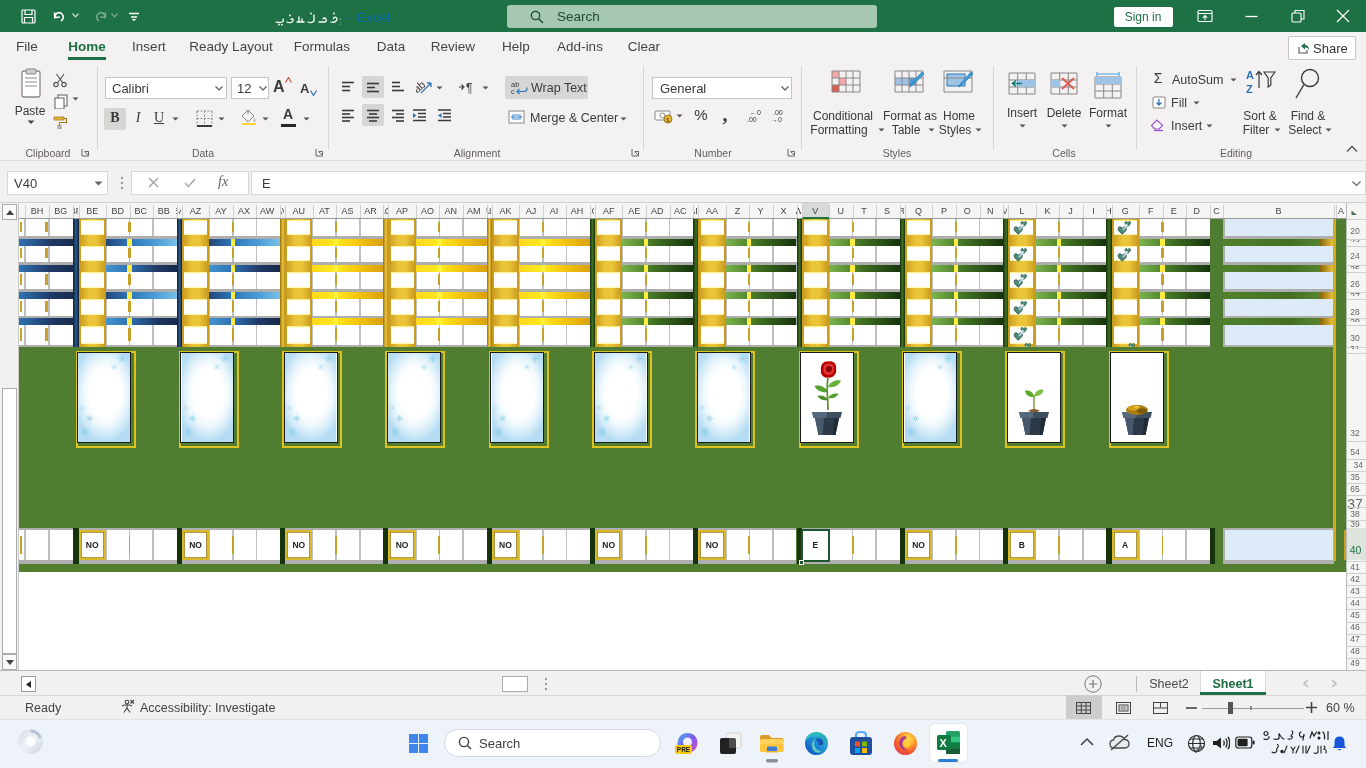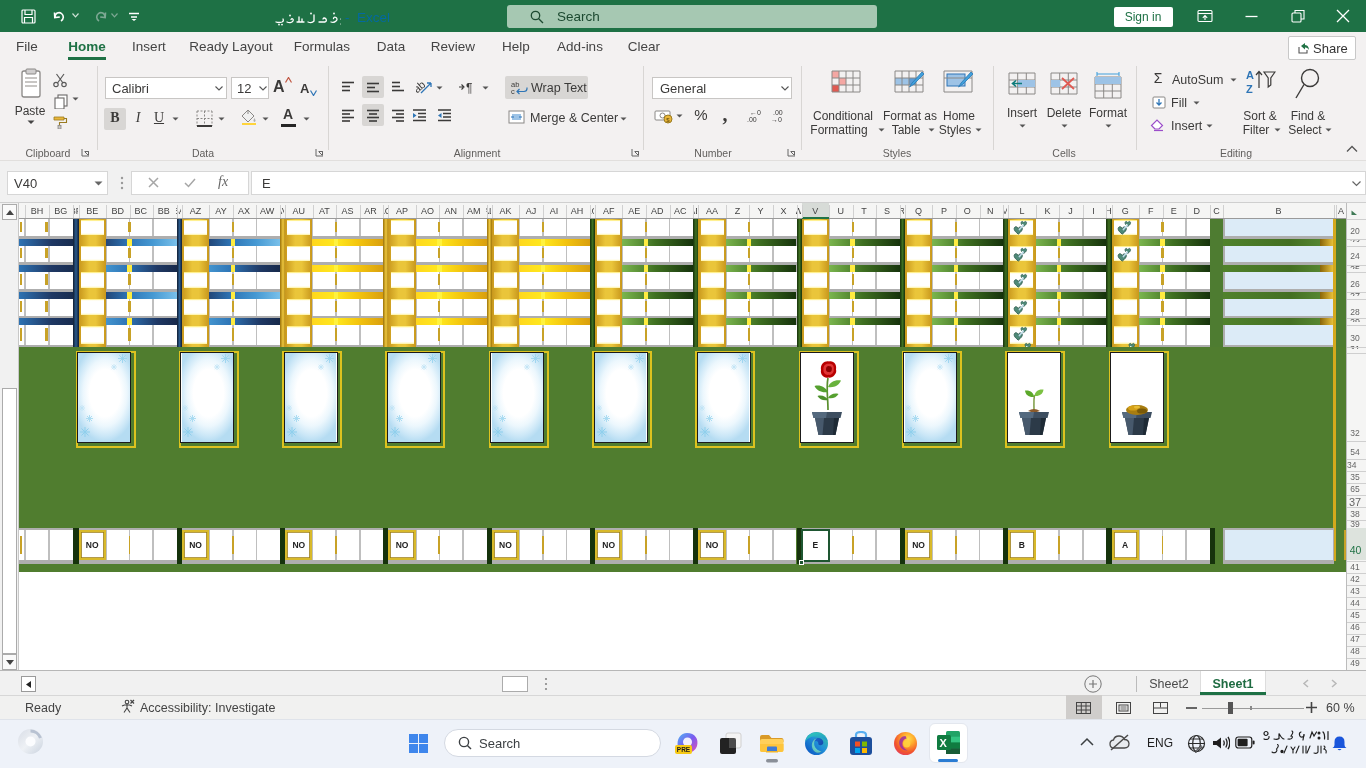--- a/index.html
+++ b/index.html
@@ -1512,24 +1512,24 @@
 <div style="position:absolute;left:1223px;top:205px;width:1px;height:13px;background:#d0d0d0;"></div>
 <div style="position:absolute;left:1334px;top:205px;width:1px;height:13px;background:#d0d0d0;"></div>
 <div style="position:absolute;left:1336.2px;top:205px;width:1px;height:13px;background:#d0d0d0;"></div>
 <div style="position:absolute;left:1347px;top:226px;width:16px;text-align:center;font-size:8.5px;color:#666;white-space:nowrap">20</div>
 <div style="position:absolute;left:1347px;top:251px;width:16px;text-align:center;font-size:8.5px;color:#666;white-space:nowrap">24</div>
 <div style="position:absolute;left:1347px;top:279px;width:16px;text-align:center;font-size:8.5px;color:#666;white-space:nowrap">26</div>
 <div style="position:absolute;left:1347px;top:306.5px;width:16px;text-align:center;font-size:8.5px;color:#666;white-space:nowrap">28</div>
 <div style="position:absolute;left:1347px;top:332.5px;width:16px;text-align:center;font-size:8.5px;color:#666;white-space:nowrap">30</div>
 <div style="position:absolute;left:1347px;top:428px;width:16px;text-align:center;font-size:8.5px;color:#666;white-space:nowrap">32</div>
 <div style="position:absolute;left:1347px;top:447px;width:16px;text-align:center;font-size:8.5px;color:#666;white-space:nowrap">54</div>
-<div style="position:absolute;left:1347px;top:460px;width:16px;text-align:left;font-size:8.5px;color:#666;white-space:nowrap">34</div>
+<div style="position:absolute;left:1347px;top:460px;width:16px;text-align:right;font-size:8.5px;color:#666;white-space:nowrap">34</div>
 <div style="position:absolute;left:1347px;top:472px;width:16px;text-align:center;font-size:8.5px;color:#666;white-space:nowrap">35</div>
 <div style="position:absolute;left:1347px;top:484px;width:16px;text-align:center;font-size:8.5px;color:#666;white-space:nowrap">65</div>
-<div style="position:absolute;left:1347px;top:496px;width:16px;text-align:center;font-size:11px;color:#666;white-space:nowrap">37</div>
+<div style="position:absolute;left:1347px;top:496px;width:16px;text-align:center;font-size:14px;color:#666;white-space:nowrap">37</div>
 <div style="position:absolute;left:1347px;top:509px;width:16px;text-align:center;font-size:8.5px;color:#666;white-space:nowrap">38</div>
 <div style="position:absolute;left:1347px;top:519px;width:16px;text-align:center;font-size:8.5px;color:#666;white-space:nowrap">39</div>
 <div style="position:absolute;left:1347px;top:562px;width:16px;text-align:center;font-size:8.5px;color:#666;white-space:nowrap">41</div>
 <div style="position:absolute;left:1347px;top:574px;width:16px;text-align:center;font-size:8.5px;color:#666;white-space:nowrap">42</div>
 <div style="position:absolute;left:1347px;top:586px;width:16px;text-align:center;font-size:8.5px;color:#666;white-space:nowrap">43</div>
 <div style="position:absolute;left:1347px;top:598px;width:16px;text-align:center;font-size:8.5px;color:#666;white-space:nowrap">44</div>
 <div style="position:absolute;left:1347px;top:610px;width:16px;text-align:center;font-size:8.5px;color:#666;white-space:nowrap">45</div>
 <div style="position:absolute;left:1347px;top:622px;width:16px;text-align:center;font-size:8.5px;color:#666;white-space:nowrap">46</div>
 <div style="position:absolute;left:1347px;top:634px;width:16px;text-align:center;font-size:8.5px;color:#666;white-space:nowrap">47</div>
 <div style="position:absolute;left:1347px;top:646px;width:16px;text-align:center;font-size:8.5px;color:#666;white-space:nowrap">48</div>

